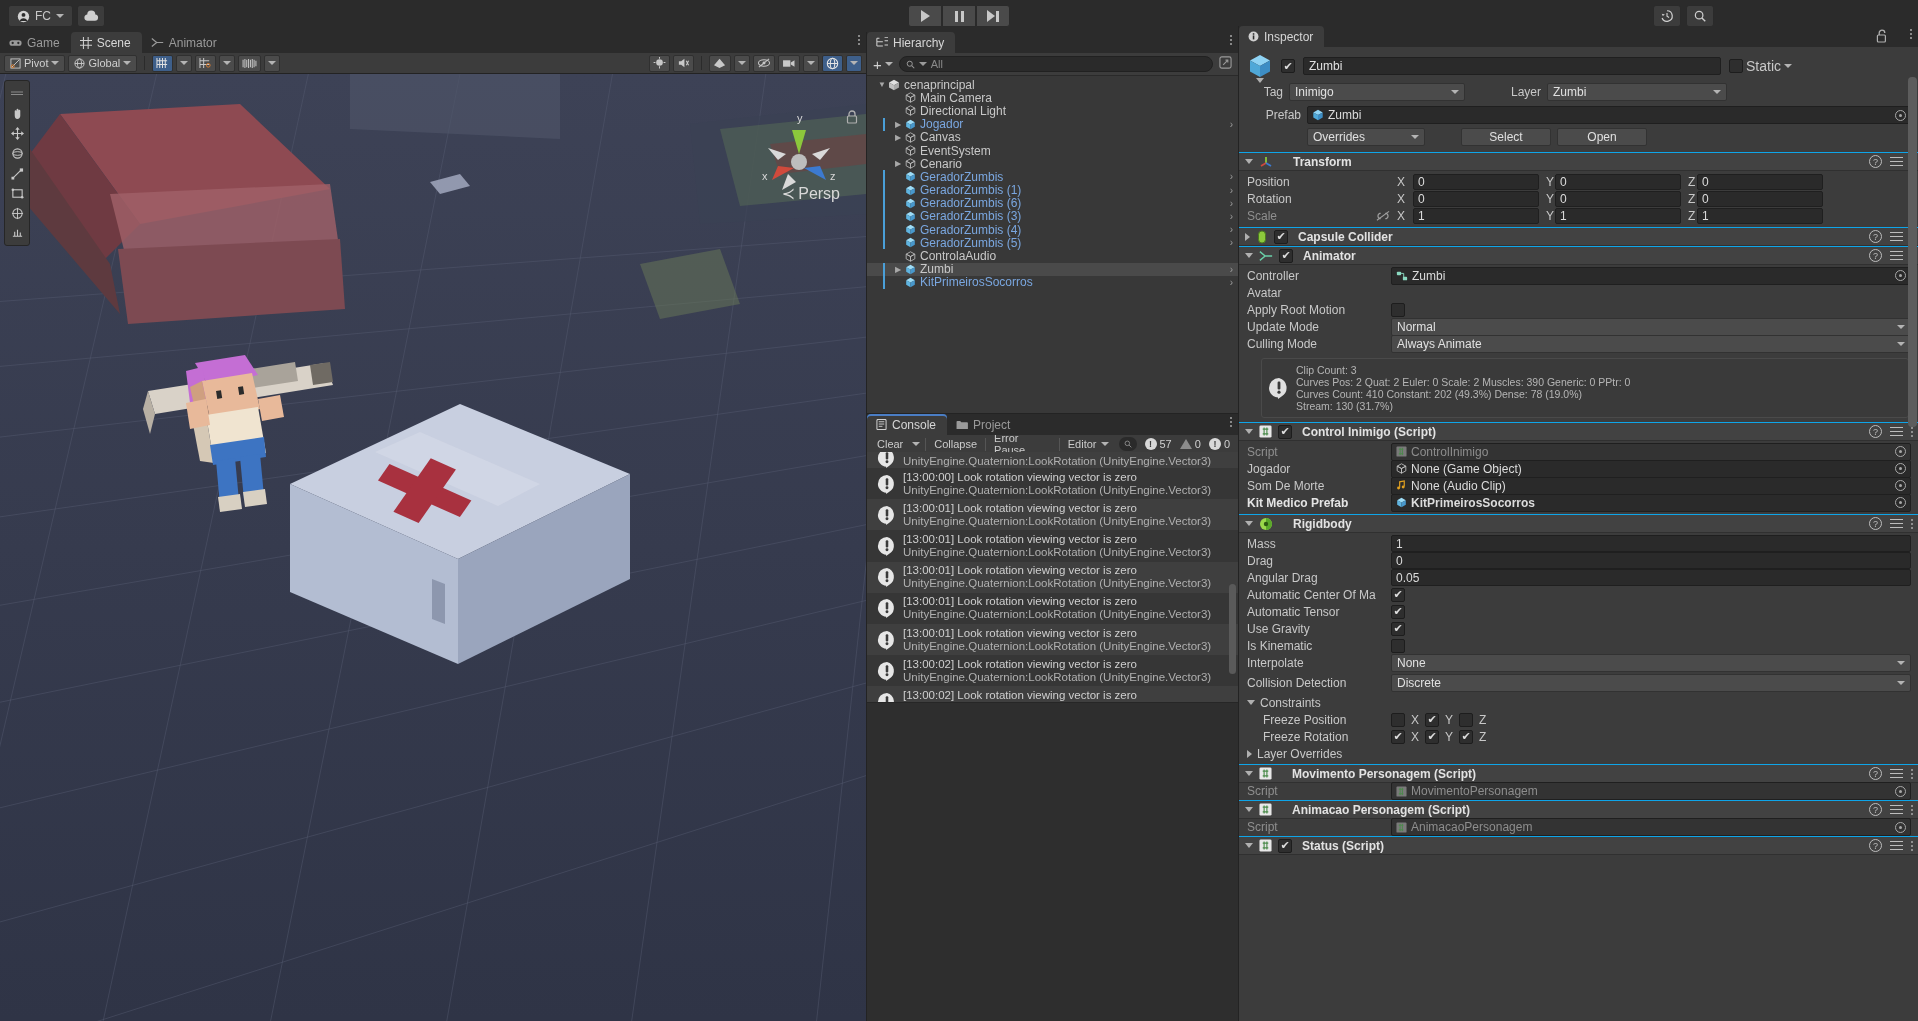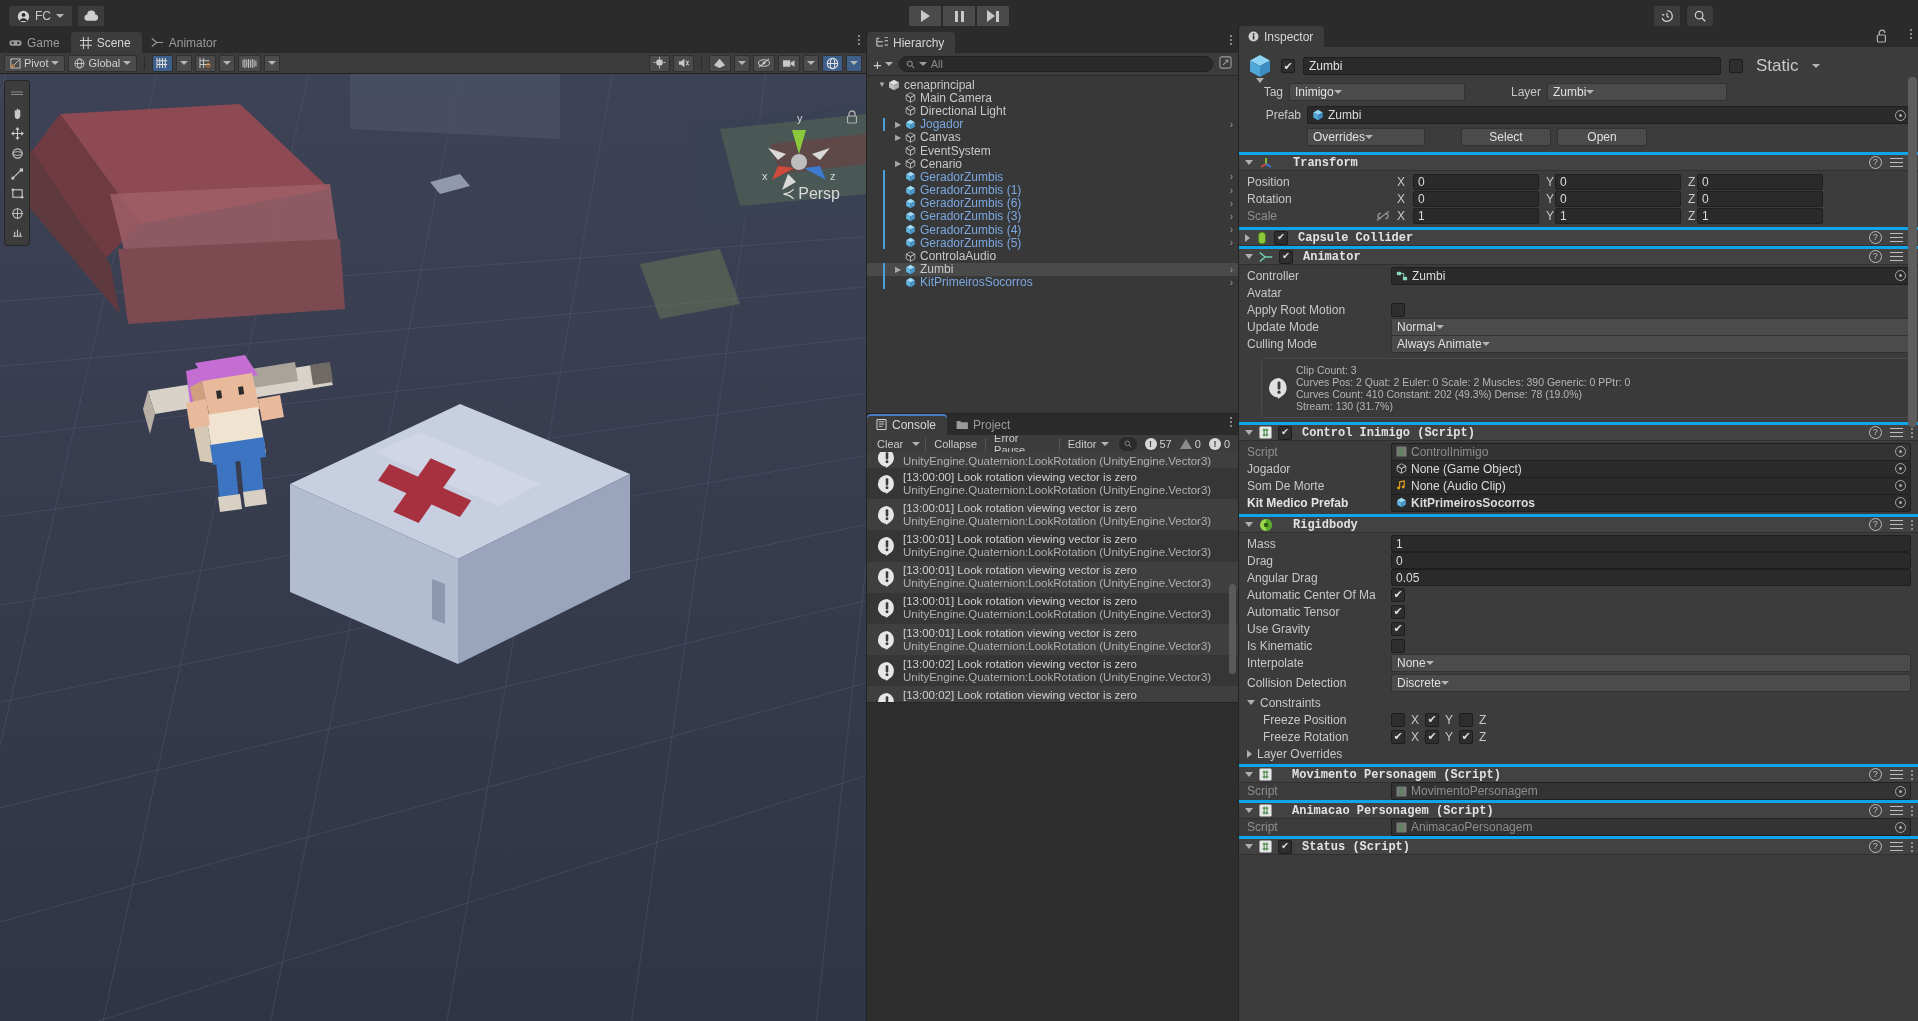--- a/index.html
+++ b/index.html
@@ -161,45 +161,45 @@
   .go-bigicon { width:26px; height:26px; position:relative; }
   .chk {
     width:14px;height:14px;background:#2e2e2e;border:1px solid #1d1d1d;border-radius:2px;
     display:flex;align-items:center;justify-content:center;
   }
   .chk.on::after { content:"✔"; color:#dcdcdc; font-size:11px; line-height:11px; }
   .txtfield {
     height:18px; background:#2a2a2a; border:1px solid #1f1f1f; border-radius:2px;
     display:flex; align-items:center; padding:0 5px; color:#e0e0e0; font-size:12px;
   }
-  .statbox { display:flex; align-items:center; gap:13px; color:#c8c8c8; font-size:17px; }
+  .statbox { display:flex; align-items:center; gap:3px; color:#c8c8c8; font-size:14px; }
   .drop {
     height:18px; background:#4b4b4b; border:1px solid #323232; border-radius:2px;
-    display:flex; align-items:center; padding:0 5px; color:#e0e0e0; font-size:12px;
+    display:flex; align-items:center; justify-content:space-between; padding:0 5px; color:#e0e0e0; font-size:12px;
   }
   .objfield {
     height:18px; background:#2a2a2a; border:1px solid #1f1f1f; border-radius:2px;
     display:flex; align-items:center; gap:4px; padding:0 4px; color:#dcdcdc; font-size:12px; position:relative;
   }
   .objfield.disabled { color:#8d8d8d; background:#333; }
   .objfield .dot {
     position:absolute; right:4px; width:11px;height:11px;border-radius:50%;
     border:1.5px solid #a9a9a9; display:flex; align-items:center; justify-content:center;
   }
   .objfield .dot i { width:3px;height:3px;border-radius:50%;background:#a9a9a9;display:block; }
   .btn-gray {
     height:18px; background:#4b4b4b; border:1px solid #323232; border-radius:2px;
     display:flex; align-items:center; justify-content:center; color:#e0e0e0; font-size:12px;
   }
   .row { display:flex; align-items:center; }
   .lbl { color:#c8c8c8; font-size:12px; }
   .lbl.dim { color:#8f8f8f; }
   .comp-header {
-    height:19px; background:#424242; border-top:3px solid #0ea5e9; border-bottom:1px solid #303030;
-    display:flex; align-items:center; gap:6px; padding:0 6px; position:relative;font-family:Liberation Mono, monospace;
+    height:19px; background:#424242; border-top:1px solid #0ea5e9; border-bottom:1px solid #303030;
+    display:flex; align-items:center; gap:6px; padding:0 6px; position:relative;
   }
   .comp-title { font-size:12px; color:#e2e2e2; font-weight:bold; }
   .comp-right { position:absolute; right:6px; display:flex; align-items:center; gap:8px; }
   .help-ic { width:13px;height:13px;border-radius:50%;border:1.3px solid #bdbdbd; color:#bdbdbd; font-size:9px; display:flex; align-items:center; justify-content:center; }
   .pref-ic { width:13px;height:12px; display:flex; flex-direction:column; justify-content:space-around; }
   .pref-ic i { height:1.4px; background:#bdbdbd; display:block; width:100%; position:relative; }
   .tri-d { width:0;height:0;border-left:4px solid transparent;border-right:4px solid transparent;border-top:5px solid #b0b0b0; }
   .tri-r { width:0;height:0;border-top:4px solid transparent;border-bottom:4px solid transparent;border-left:5px solid #b0b0b0; }
   .numfield {
     height:16px; background:#2a2a2a; border:1px solid #1f1f1f; border-radius:2px;

